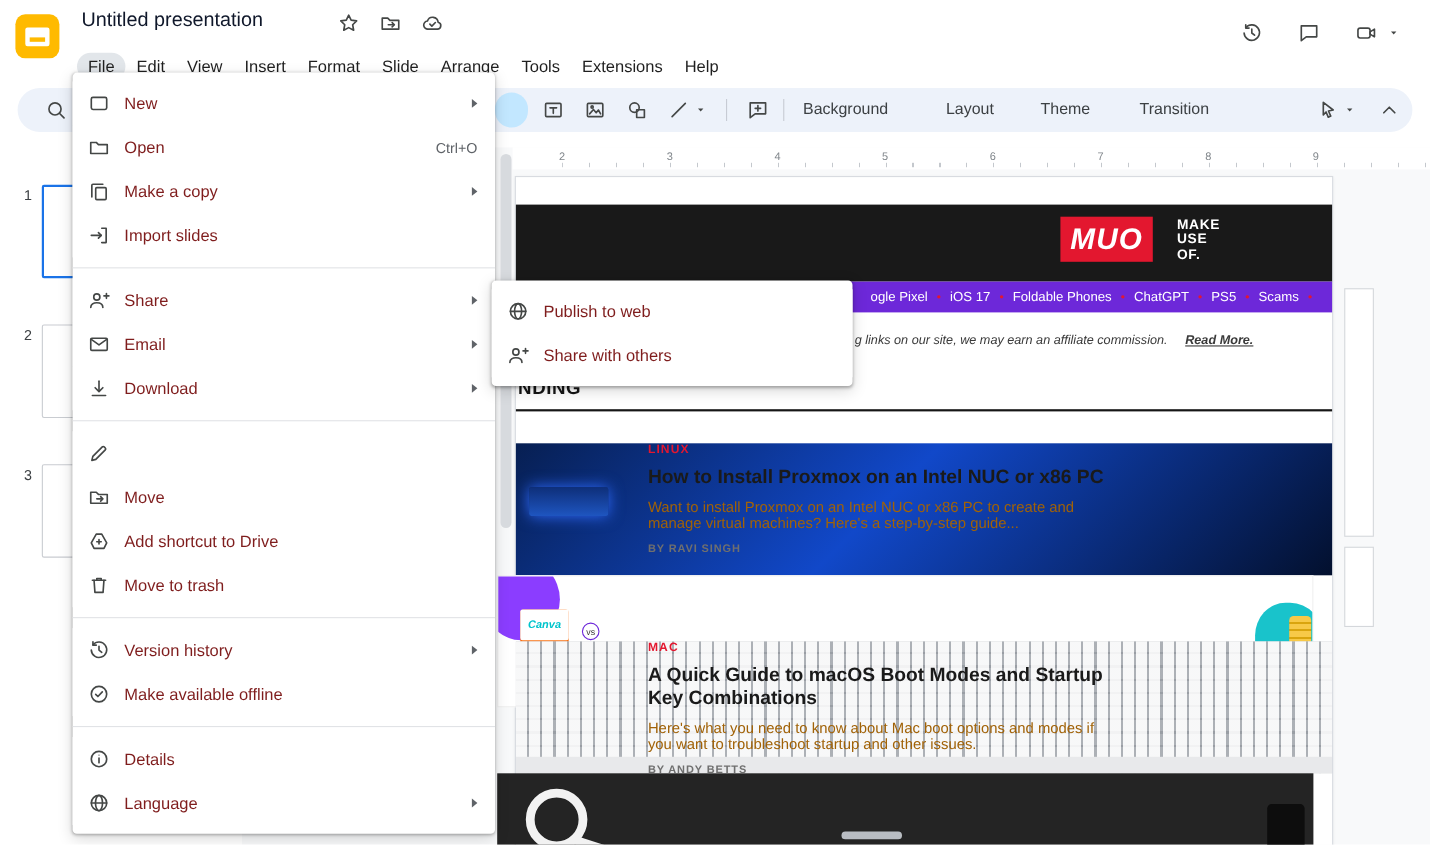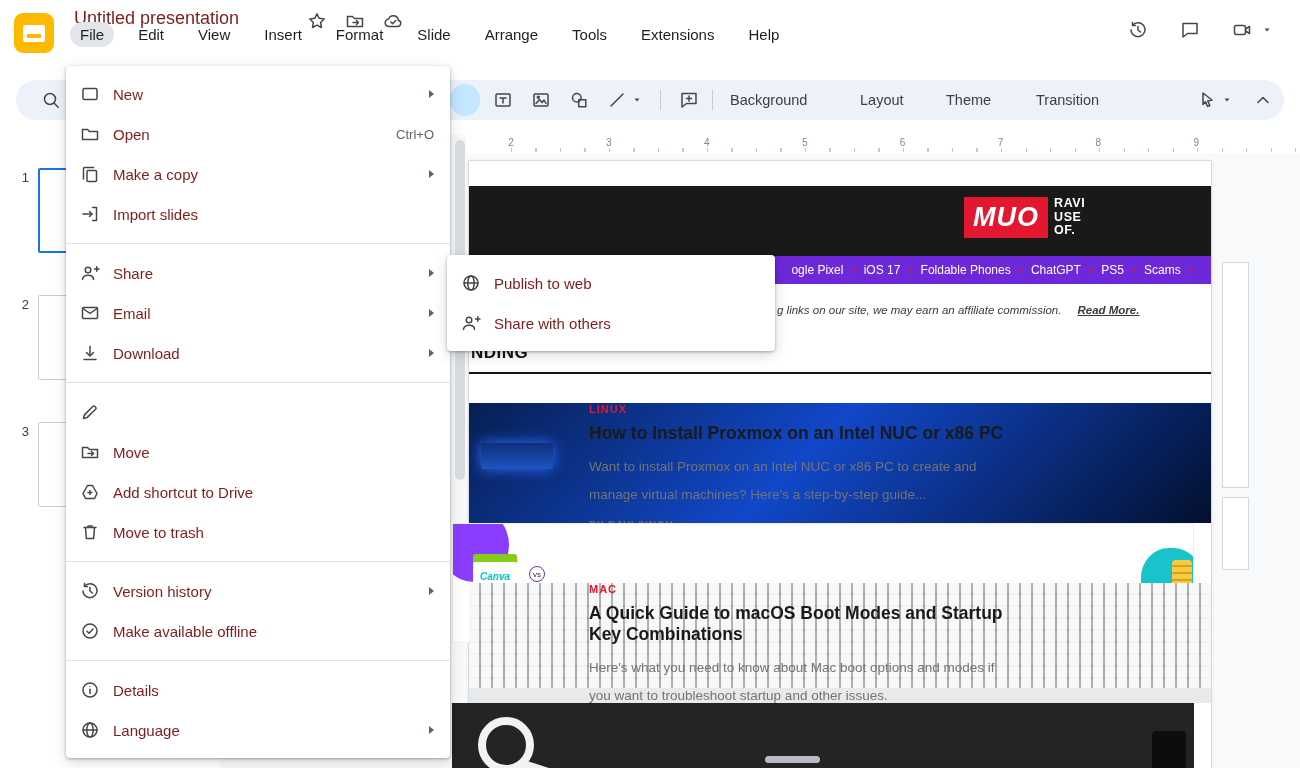--- a/index.html
+++ b/index.html
@@ -6,24 +6,24 @@
   html,body{width:1300px;height:768px;overflow:hidden;background:#fff;
     font-family:"Liberation Sans","DejaVu Sans",sans-serif}
   .app{position:relative;width:1300px;height:768px;overflow:hidden;background:#fff}
 
   
   .topbar{position:absolute;left:0;top:0;right:0;height:70px;background:#fff;z-index:5}
   .logo{position:absolute;left:14px;top:13px;width:40px;height:40px;border-radius:9px;background:#ffba00;
     display:flex;align-items:center;justify-content:center;cursor:pointer}
   .logo-inner{width:22px;height:17px;background:#fff;border-radius:2px;position:relative}
   .logo-inner::after{content:"";position:absolute;left:4px;top:9px;right:4px;height:4px;background:#ffba00}
-  .doc-title{position:absolute;left:74px;top:8px;font-size:18px;color:#7f1d1d;cursor:text}
+  .doc-title{position:absolute;left:74px;top:8px;font-size:18px;color:#0f172a;cursor:text}
   .title-icons{position:absolute;left:306px;top:10px;display:flex;gap:16px}
   .tb-icon{width:22px;height:22px;display:inline-flex;align-items:center;justify-content:center;cursor:pointer}
-  .menubar{position:absolute;left:70px;top:22px;display:flex;gap:14px}
+  .menubar{position:absolute;left:70px;top:48px;display:flex;gap:0}
   .mb-item{border:0;background:transparent;font:15px "Liberation Sans",sans-serif;color:#1f1f1f;
     padding:4px 10px;border-radius:13px;cursor:pointer}
   .mb-item.active{background:#e2e6ea}
   .topbar-right{position:absolute;right:22px;top:19px;display:flex;align-items:center;gap:30px}
   .meet-cluster{display:flex;align-items:center;gap:3px}
 
   
   .toolbar{position:absolute;left:16px;right:16px;top:80px;height:40px;background:#edf2fa;border-radius:20px;z-index:4}
   .t-abs{position:absolute;top:50%;transform:translateY(-50%);display:flex;align-items:center;justify-content:center}
   .tool-divider{width:1px;height:20px;background:#c7cbd4}
@@ -42,55 +42,55 @@
   .film-slide{position:absolute;left:0;display:flex;align-items:flex-start}
   .film-num{width:38px;text-align:right;padding-right:9px;font-size:13px;color:#3c4043;padding-top:2px}
   .film-thumb{width:150px;height:85px;background:#fff;border:1px solid #c9ccd1;border-radius:2px;cursor:pointer}
   .film-thumb.selected{border:2px solid #1a73e8}
 
   
   .canvas{position:absolute;left:220px;right:0;top:134px;bottom:0;background:#f8f9fa;z-index:1}
   .slide{position:absolute;left:248px;top:26px;width:744px;height:740px;background:#fff;
     border:1px solid #d8dbe0;box-shadow:0 1px 3px rgba(0,0,0,.08);cursor:pointer}
   .muo-header{position:absolute;left:0;top:25px;width:100%;height:70px;background:#191919}
-  .muo-logo{position:absolute;left:495px;top:11px;display:flex;gap:6px;align-items:flex-start}
+  .muo-logo{position:absolute;left:495px;top:11px;display:flex;gap:22px;align-items:flex-end}
   .muo-logo-box{background:#e3172f;color:#fff;font-weight:bold;font-style:italic;font-size:27px;
     padding:5px 9px;letter-spacing:1px}
   .muo-logo-lines{color:#fff;font-weight:bold;font-size:12.5px;line-height:13.5px;letter-spacing:.6px;white-space:pre-line}
   .muo-nav{position:absolute;left:0;top:95px;width:100%;height:28px;background:#6d28d9;
     display:flex;align-items:center;justify-content:flex-end;padding-right:10px;color:#fff;font-size:12px}
   .muo-nav-item{display:flex;align-items:center;white-space:nowrap}
   .muo-nav-item::after{content:"\25CF";color:#e3172f;font-size:7px;margin:0 8px}
   .muo-disclosure{position:absolute;left:308px;top:143px;font-style:italic;font-size:11.5px;color:#3a3a3a;white-space:nowrap}
   .muo-disclosure .rm{font-weight:bold;text-decoration:underline;cursor:pointer;margin-left:16px}
   .muo-heading{position:absolute;left:2px;top:182px;font-size:17px;font-weight:bold;letter-spacing:.5px;color:#161616}
   .muo-rule{position:absolute;left:0;top:211px;width:100%;height:2px;background:#161616}
   .article{position:absolute;left:0;width:100%;height:120px}
   .art-thumb{position:absolute;left:0;top:0;width:97px;height:100px;overflow:hidden}
   .art-col{position:absolute;left:120px;top:0;width:430px}
   .art-cat{font-size:11px;font-weight:bold;letter-spacing:1px;color:#e3172f}
   .art-title{margin-top:8px;font-size:17.5px;font-weight:bold;color:#1a1a1a;line-height:21px}
-  .art-excerpt{margin-top:9px;font-size:13.5px;color:#737373;line-height:28px}
+  .art-excerpt{margin-top:9px;font-size:13.5px;color:#a16207;line-height:15px}
   .art-byline{margin-top:11px;font-size:10px;font-weight:bold;letter-spacing:.8px;color:#6f6f6f}
   .art-img{position:absolute;right:17px;top:0;width:132px;height:100px;overflow:hidden}
 
   .thumb-proxmox{width:100%;height:100%;background:linear-gradient(135deg,#071f52,#1148c9 45%,#03102e);position:relative}
   .thumb-proxmox::after{content:"";position:absolute;left:12px;top:40px;width:72px;height:26px;
     background:linear-gradient(180deg,#0e2f7a,#1e55c0);border-radius:2px;box-shadow:0 0 14px #2f6bff}
   .thumb-keyboard{width:100%;height:100%;background:#cdd0d4;position:relative}
   .thumb-keyboard::before{content:"";position:absolute;inset:0;
     background:repeating-linear-gradient(to right,rgba(255,255,255,.85) 0 10px,rgba(140,145,152,.5) 10px 12px),
                repeating-linear-gradient(to bottom,rgba(255,255,255,0) 0 10px,rgba(120,126,133,.45) 10px 12px)}
   .thumb-keyboard::after{content:"";position:absolute;left:0;bottom:0;width:100%;height:15px;background:#e8e9eb}
 
   .img-canva{width:100%;height:100%;background:#fff;border:1px solid #efefef;position:relative}
   .blob-purple{position:absolute;left:-14px;top:-16px;width:70px;height:74px;background:#8b3dff;border-radius:50%}
   .blob-teal{position:absolute;right:-10px;top:24px;width:62px;height:66px;background:#19c3cb;border-radius:48% 52% 55% 45%}
-  .canva-laptop{position:absolute;left:20px;top:30px;width:44px;height:36px;background:#84cc16;border-radius:3px;
-    display:flex;align-items:flex-end;justify-content:center}
+  .canva-laptop{position:absolute;left:20px;top:30px;width:44px;height:36px;background:#f97316;border-radius:3px;
+    display:flex;align-items:flex-start;justify-content:center}
   .canva-screen{width:46px;height:28px;background:#fff;border-radius:2px;display:flex;align-items:center;justify-content:center;
     font-size:10px;font-style:italic;font-weight:bold;color:#00c4cc}
   .vs-badge{position:absolute;left:76px;top:42px;width:16px;height:16px;border-radius:50%;background:#fff;
     border:1px solid #6d28d9;font-size:8px;display:flex;align-items:center;justify-content:center;color:#333}
   .coins{position:absolute;right:1px;top:36px;width:20px;height:32px;border-radius:4px;
     background:repeating-linear-gradient(to bottom,#f7c948 0 5px,#d9a40e 5px 7px)}
 
   .img-mac{width:100%;height:100%;background:#242424;position:relative}
   .cable-ring{position:absolute;left:26px;top:14px;width:56px;height:56px;border:8px solid #f2f2f2;border-radius:50%}
   .cable-tail{position:absolute;left:66px;top:62px;width:42px;height:8px;background:#f2f2f2;border-radius:4px;transform:rotate(18deg)}
@@ -275,21 +275,21 @@
         <span class="film-num">3</span>
         <div class="film-thumb"></div>
       </div>
     </aside>
 
   <main class="canvas">
     <div class="slide">
       <div class="muo-header">
         <div class="muo-logo">
           <span class="muo-logo-box">MUO</span>
-          <span class="muo-logo-lines">RAVI
+          <span class="muo-logo-lines">MAKE
 USE
 OF.</span>
         </div>
       </div>
       <div class="muo-nav" id="muoNav">
           <span class="muo-nav-item">ogle Pixel</span>
           <span class="muo-nav-item">iOS 17</span>
           <span class="muo-nav-item">Foldable Phones</span>
           <span class="muo-nav-item">ChatGPT</span>
           <span class="muo-nav-item">PS5</span>

